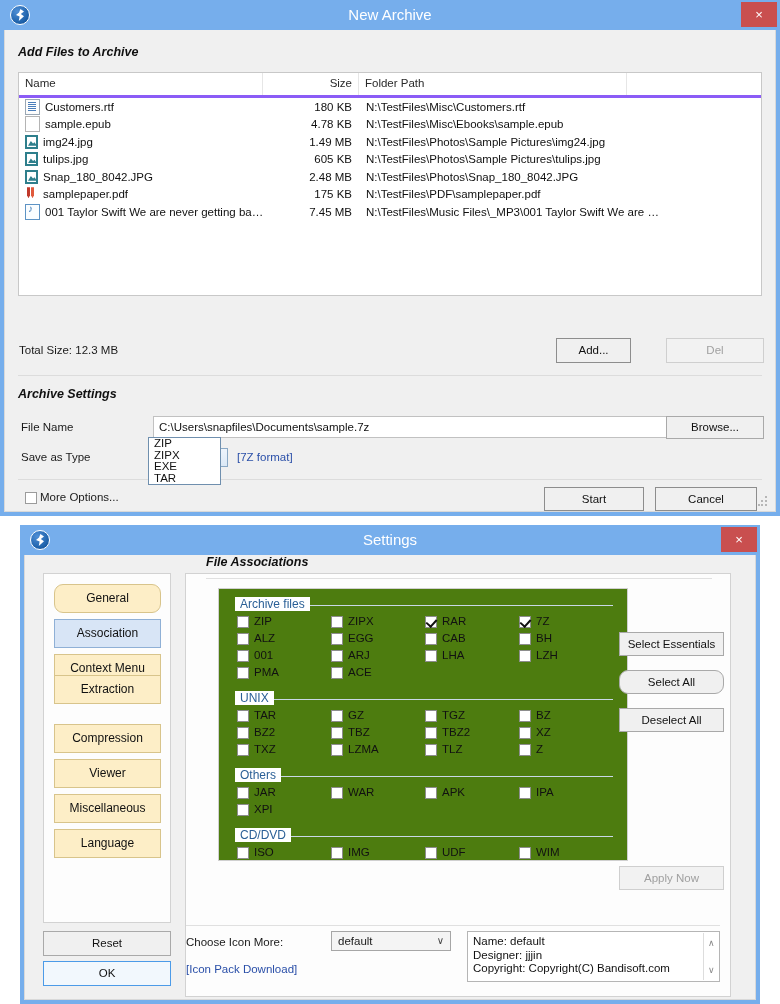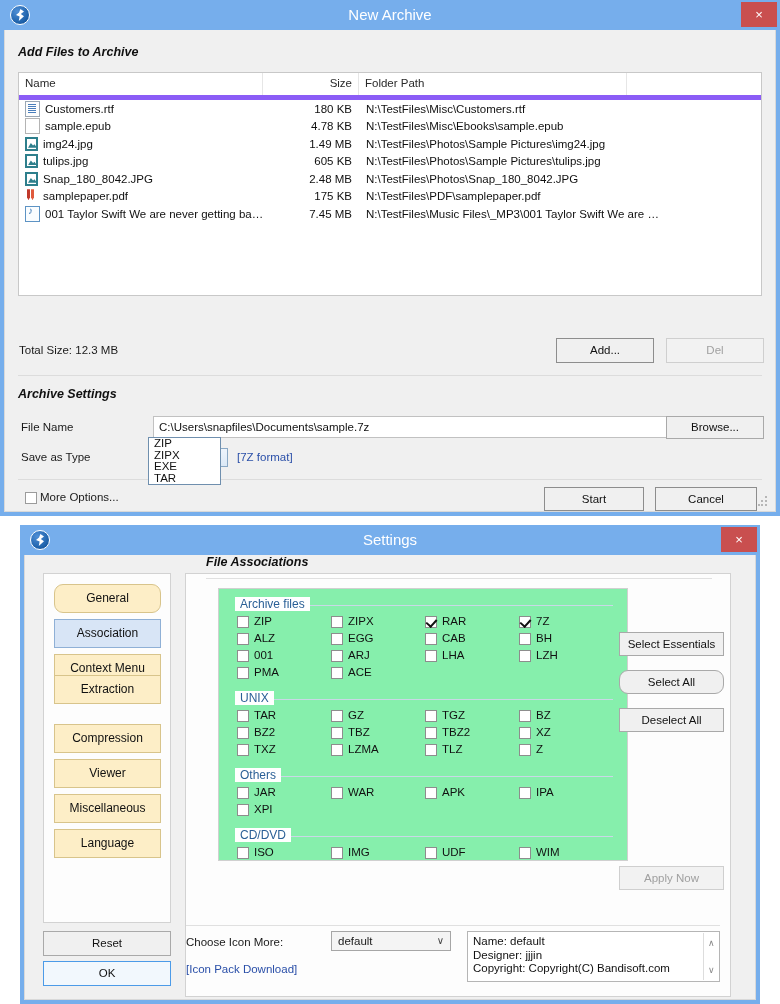--- a/index.html
+++ b/index.html
@@ -52,21 +52,21 @@
   }
   #add-files-head{left:13px;top:15px;}
   #archive-settings-head{left:13px;top:357px;}
 
   .filelist{
     position:absolute;left:13px;top:42px;width:744px;height:224px;
     background:#ffffff;border:1px solid #c8c8c8;box-sizing:border-box;
     overflow:hidden;
   }
   .fl-head{
-    display:flex;height:22px;border-bottom:5px solid #8b5cf6;background:#ffffff;
+    display:flex;height:22px;border-bottom:3px solid #8b5cf6;background:#ffffff;
     font-size:11.5px;color:#2a2a2a;
   }
   .fl-head .col{
     box-sizing:border-box;padding:4px 6px 0 6px;border-right:1px solid #e6e6e6;
     white-space:nowrap;overflow:hidden;
   }
   .col-name{width:244px;}
   .col-size{width:96px;text-align:right;}
   .col-path{width:268px;}
   .col-extra{width:134px;border-right:none !important;}
@@ -94,21 +94,21 @@
   .total-size{position:absolute;left:14px;top:314px;font-size:11.5px;}
 
   .btn{
     box-sizing:border-box;background:#f0f0f0;border:1px solid #a9a9a9;
     font-family:"Liberation Sans",sans-serif;font-size:11.5px;color:#111;
     text-align:center;cursor:pointer;
   }
   .btn.disabled{color:#a0a0a0;border-color:#cfcfcf;background:#f2f2f2;cursor:default;}
   .btn.default{border:1px solid #4c9be8;background:#f2f8fd;}
 
-  #btn-add{position:absolute;left:551px;top:308px;width:98px;height:25px;line-height:23px;border-color:#8d8d8d;}
+  #btn-add{position:absolute;left:551px;top:308px;width:75px;height:25px;line-height:23px;border-color:#8d8d8d;}
   #btn-del{position:absolute;left:661px;top:308px;width:98px;height:25px;line-height:23px;}
 
   .hr{position:absolute;height:1px;background:#dcdcdc;}
   #hr1{left:13px;top:345px;width:744px;}
   #hr2{left:13px;top:449px;width:744px;}
 
   .fld-label{position:absolute;font-size:11.5px;}
   #lbl-filename{left:16px;top:391px;}
   #lbl-savetype{left:16px;top:421px;}
 
@@ -165,21 +165,21 @@
   .navbtn.active{background:#d8e5f6;border:1px solid #8fb0d6;}
 
   #btn-reset{position:absolute;left:18px;top:376px;width:128px;height:25px;line-height:23px;}
   #btn-ok{position:absolute;left:18px;top:406px;width:128px;height:25px;line-height:23px;}
 
   #fa-title{position:absolute;left:186px;top:30px;font-weight:bold;font-size:12.5px;}
   #fa-hr{position:absolute;left:186px;top:53px;width:506px;height:1px;background:#e0e0e0;}
 
   #assoc-box{
     position:absolute;left:198px;top:63px;width:410px;height:273px;
-    box-sizing:border-box;background:#86efac;border:1px solid #d0d0d0;overflow:hidden;
+    box-sizing:border-box;background:#4d7c0f;border:1px solid #d0d0d0;overflow:hidden;
   }
   .grp-title{position:absolute;font-size:12px;color:#2a5f96;background:#ffffff;padding:0 5px;z-index:3;}
   .grp-line{position:absolute;height:1px;background:#c9d8e6;}
 
   .ck{position:absolute;font-size:11.5px;color:#111;}
   .ck .box{
     position:absolute;left:0;top:1px;width:12px;height:12px;box-sizing:border-box;
     border:1px solid #8d8d8d;background:#fff;cursor:pointer;
   }
   .ck .box.on::after{

